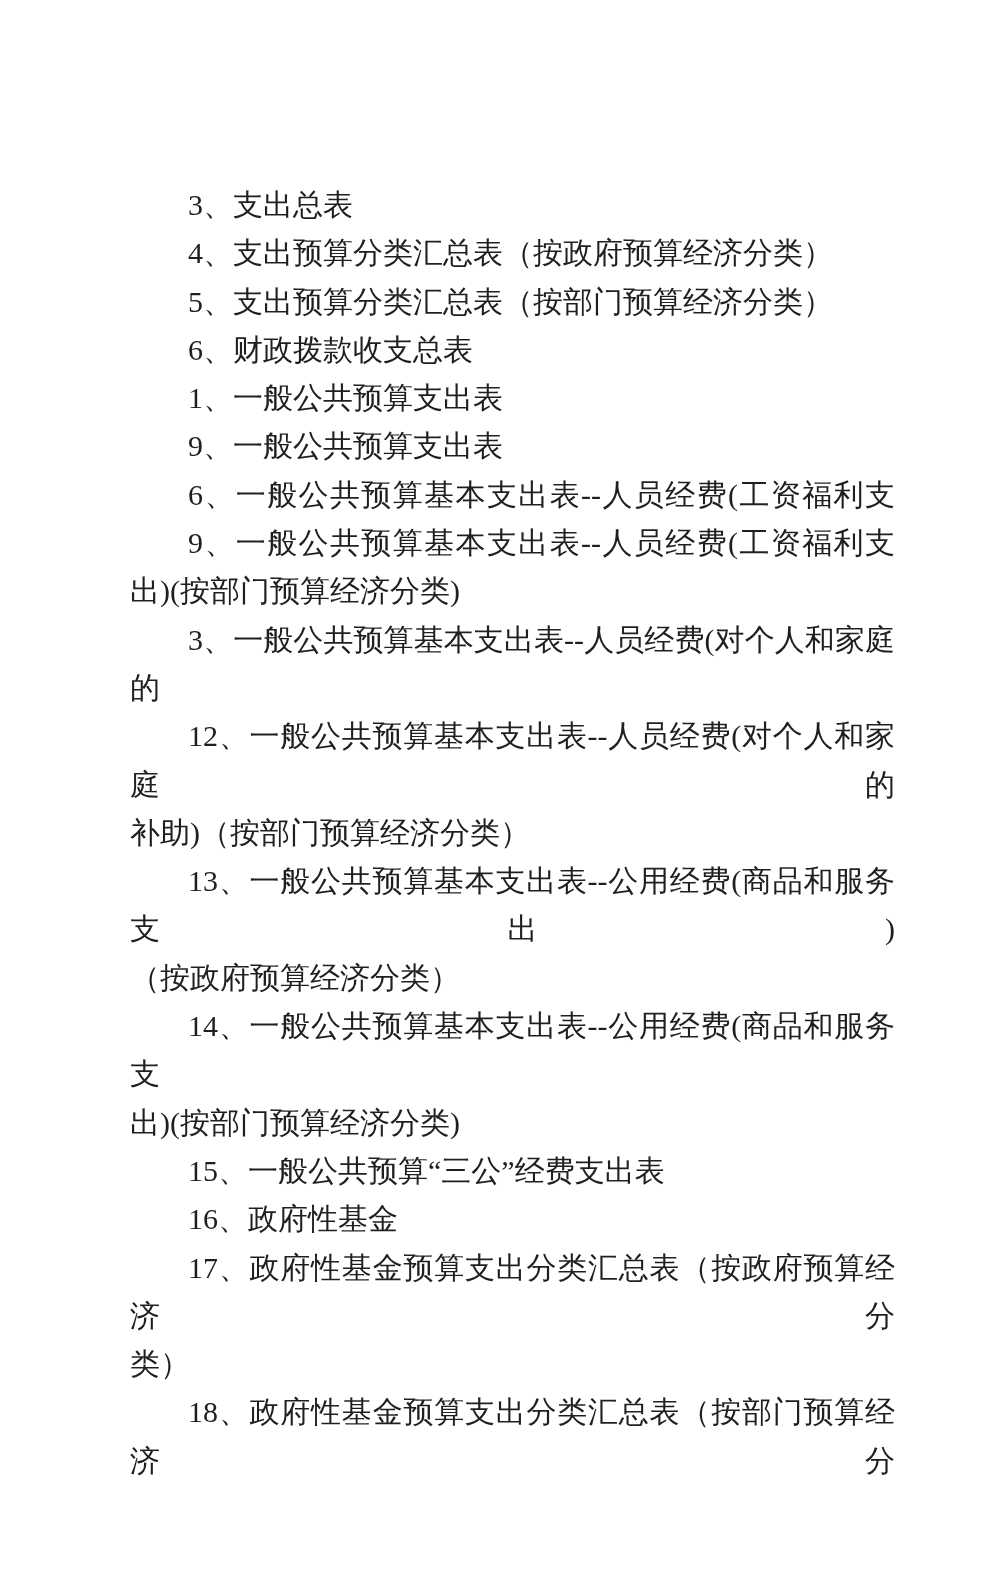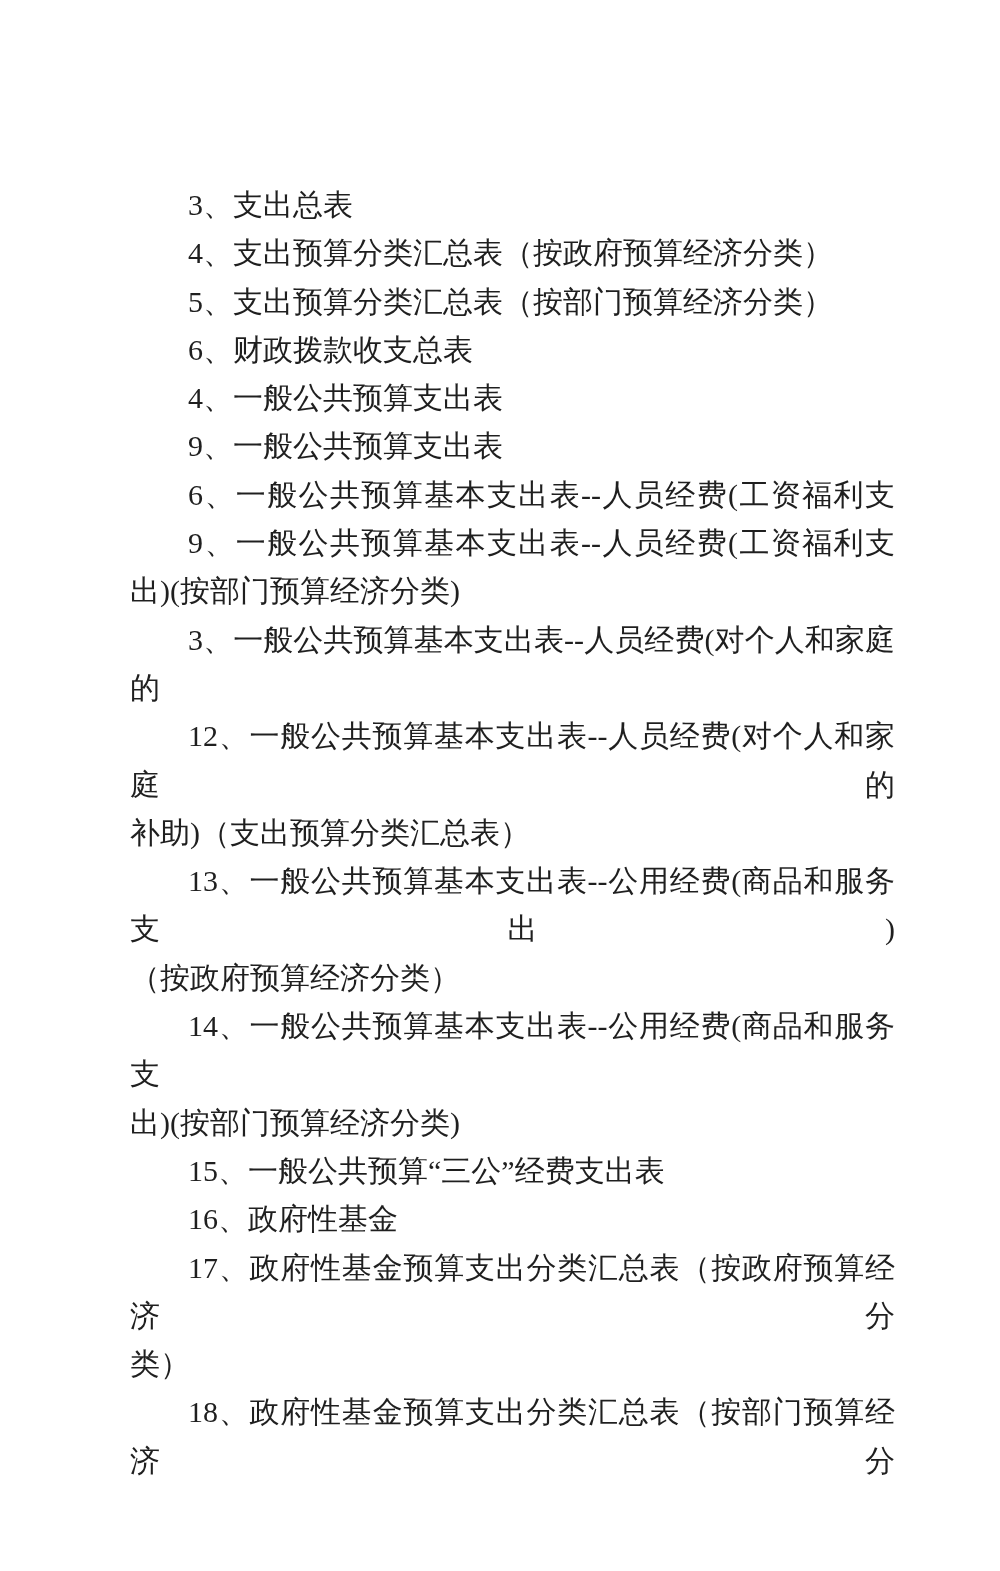--- a/index.html
+++ b/index.html
@@ -39,28 +39,28 @@
 </style>
 </head>
 <body>
 
 <div class="page">
   <div class="doc">
     <div class="line indent">3、支出总表</div>
     <div class="line indent">4、支出预算分类汇总表（按政府预算经济分类）</div>
     <div class="line indent">5、支出预算分类汇总表（按部门预算经济分类）</div>
     <div class="line indent">6、财政拨款收支总表</div>
-    <div class="line indent">4、一般公共预算支出表</div>
+    <div class="line indent">1、一般公共预算支出表</div>
     <div class="line indent">9、一般公共预算支出表</div>
     <div class="line indent just">6、一般公共预算基本支出表--人员经费(工资福利支</div>
     <div class="line indent just">9、一般公共预算基本支出表--人员经费(工资福利支</div>
     <div class="line">出)(按部门预算经济分类)</div>
     <div class="line indent just">3、一般公共预算基本支出表--人员经费(对个人和家庭的</div>
     <div class="line indent just">12、一般公共预算基本支出表--人员经费(对个人和家庭的</div>
-    <div class="line">补助)（支出预算分类汇总表）</div>
+    <div class="line">补助)（按部门预算经济分类）</div>
     <div class="line indent just">13、一般公共预算基本支出表--公用经费(商品和服务支出)</div>
     <div class="line">（按政府预算经济分类）</div>
     <div class="line indent just">14、一般公共预算基本支出表--公用经费(商品和服务支</div>
     <div class="line">出)(按部门预算经济分类)</div>
     <div class="line indent">15、一般公共预算“三公”经费支出表</div>
     <div class="line indent">16、政府性基金</div>
     <div class="line indent just">17、政府性基金预算支出分类汇总表（按政府预算经济分</div>
     <div class="line">类）</div>
     <div class="line indent just">18、政府性基金预算支出分类汇总表（按部门预算经济分</div>
 

